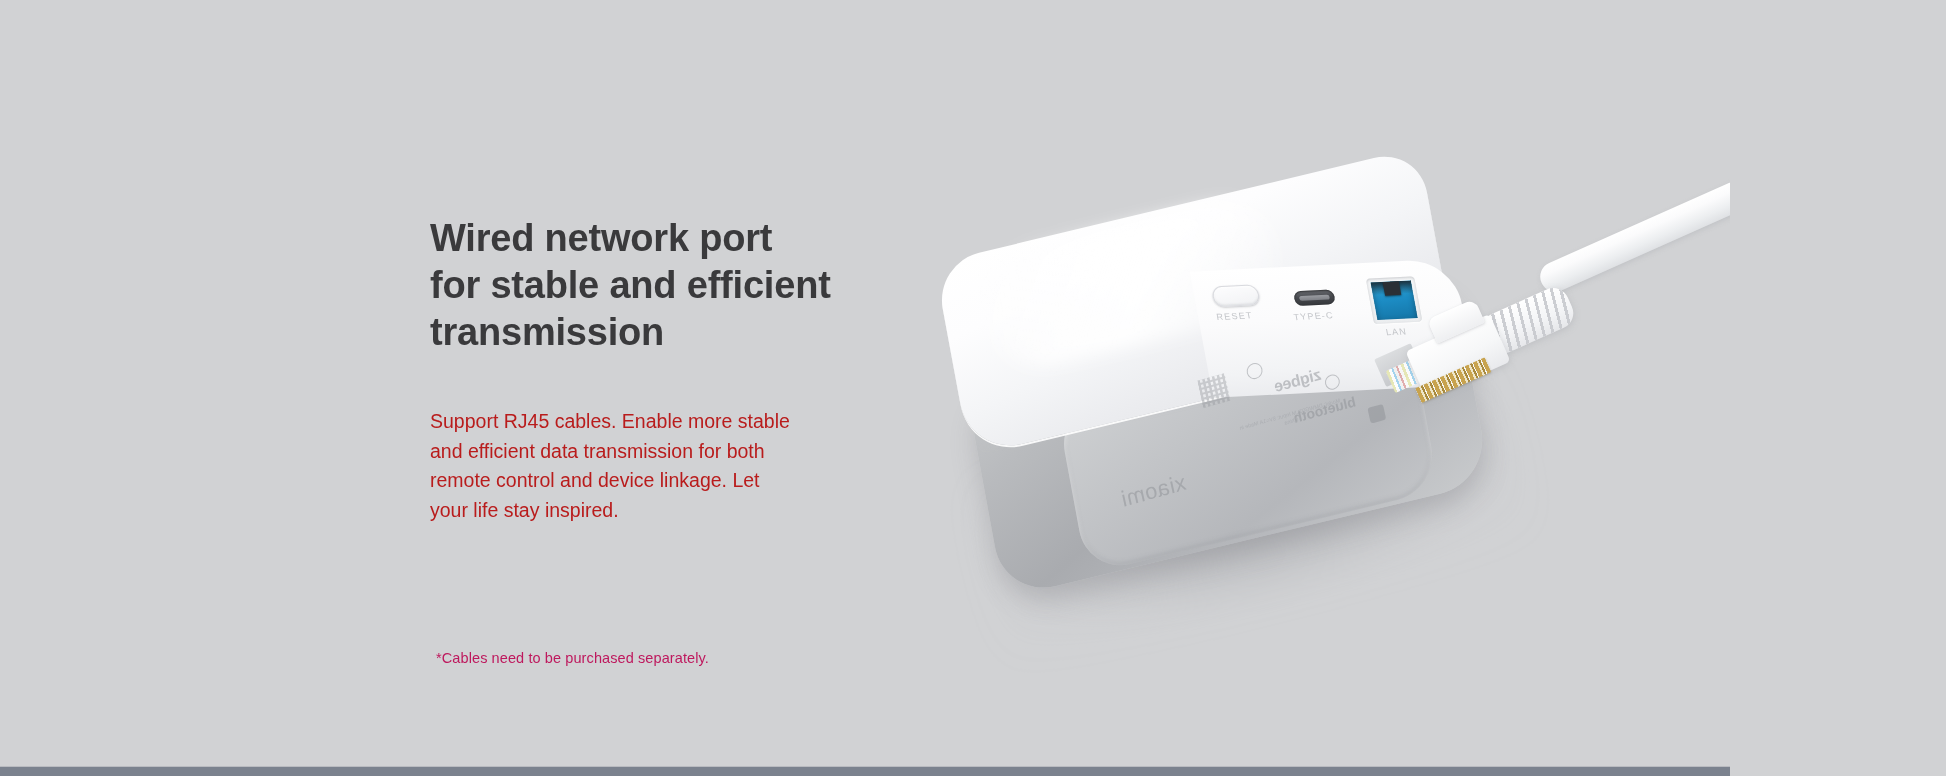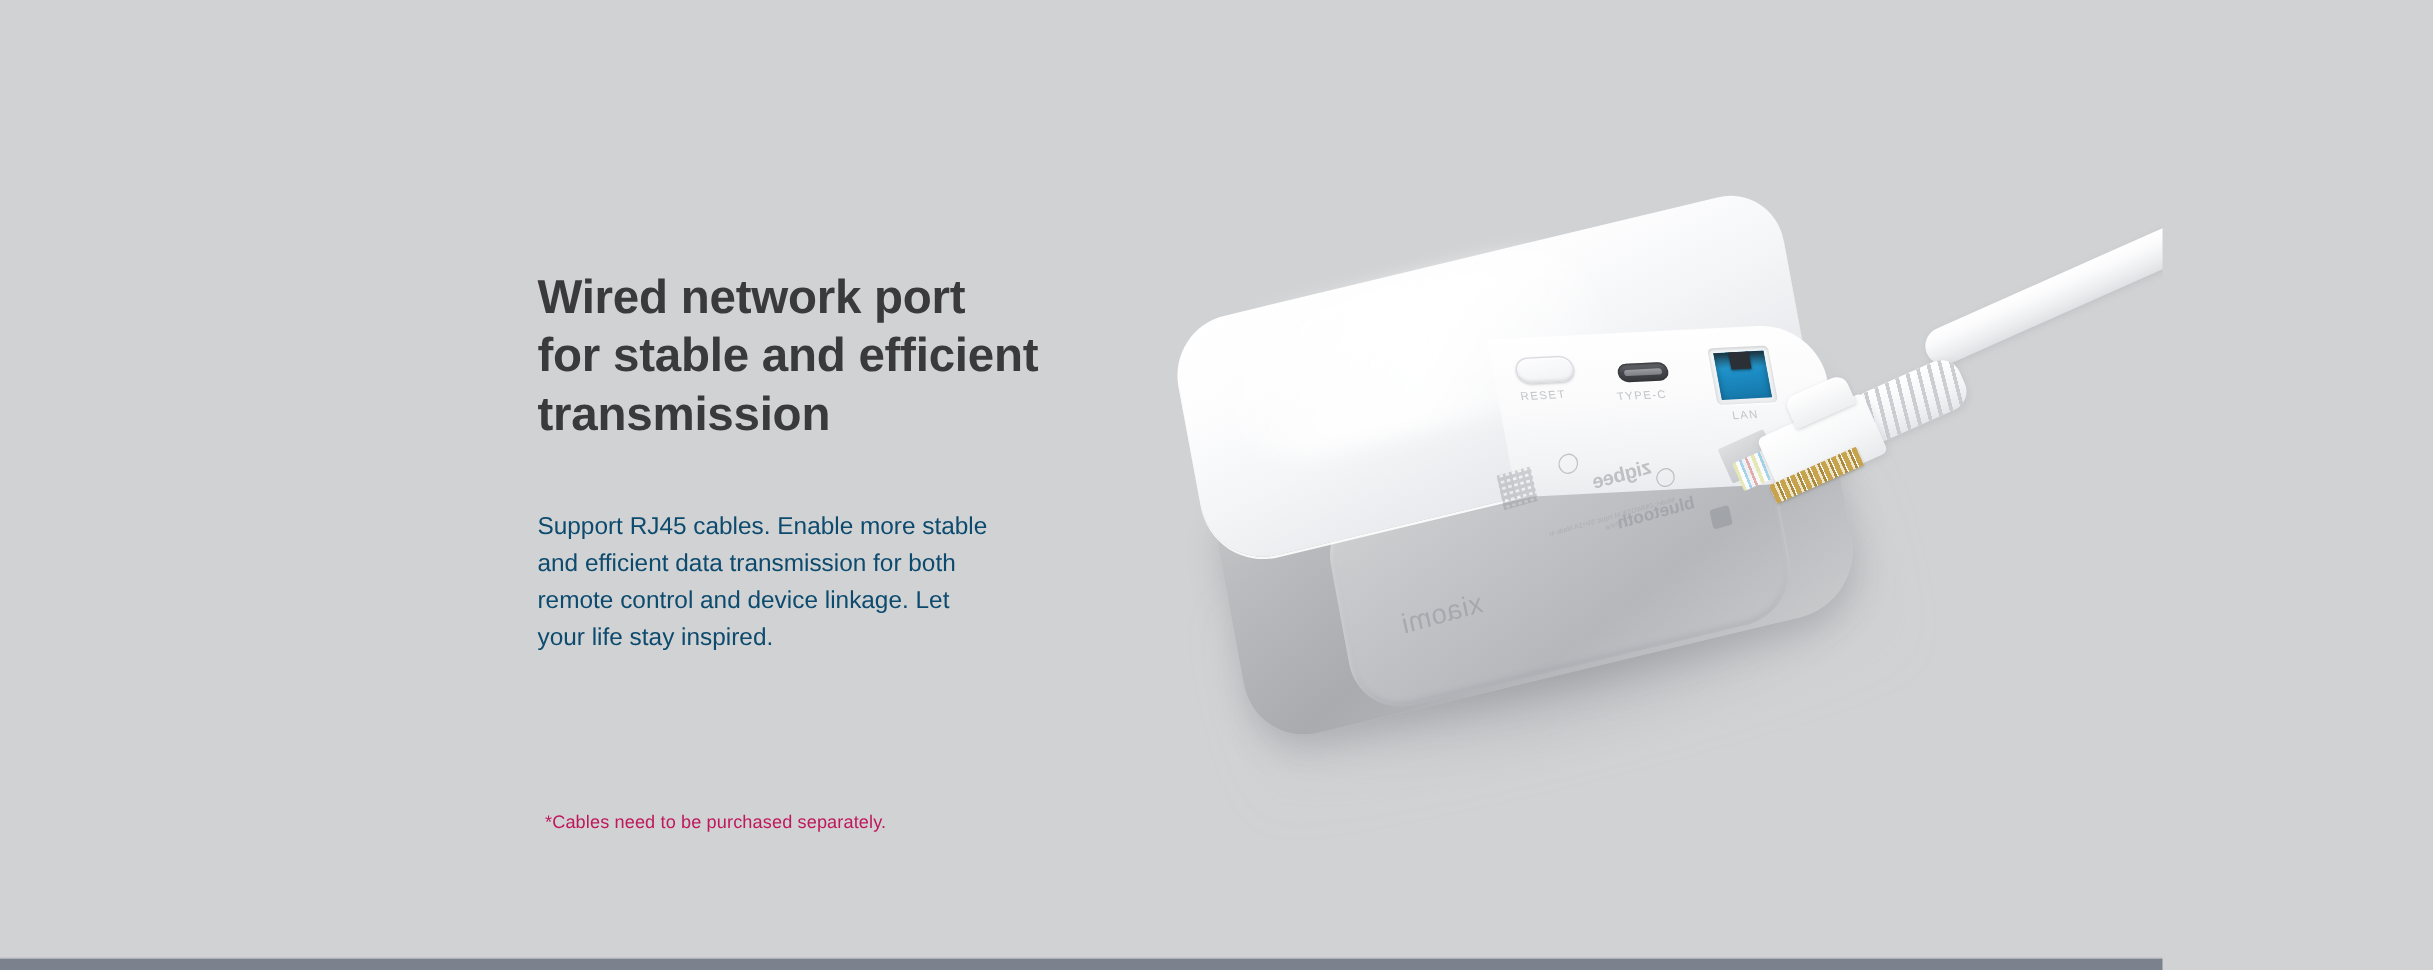--- a/index.html
+++ b/index.html
@@ -42,21 +42,21 @@
   }
 
   .body-copy {
     margin: 0;
     position: absolute;
     top: 192px;
     left: 0;
     width: 370px;
     font-size: 19.5px;
     line-height: 29.5px;
-    color: #0c4a6e;
+    color: #b91c1c;
     font-weight: normal;
   }
 
   .footnote {
     position: absolute;
     left: 436px;
     top: 650px;
     font-size: 14.5px;
     color: #be185d;
     letter-spacing: 0.1px;

